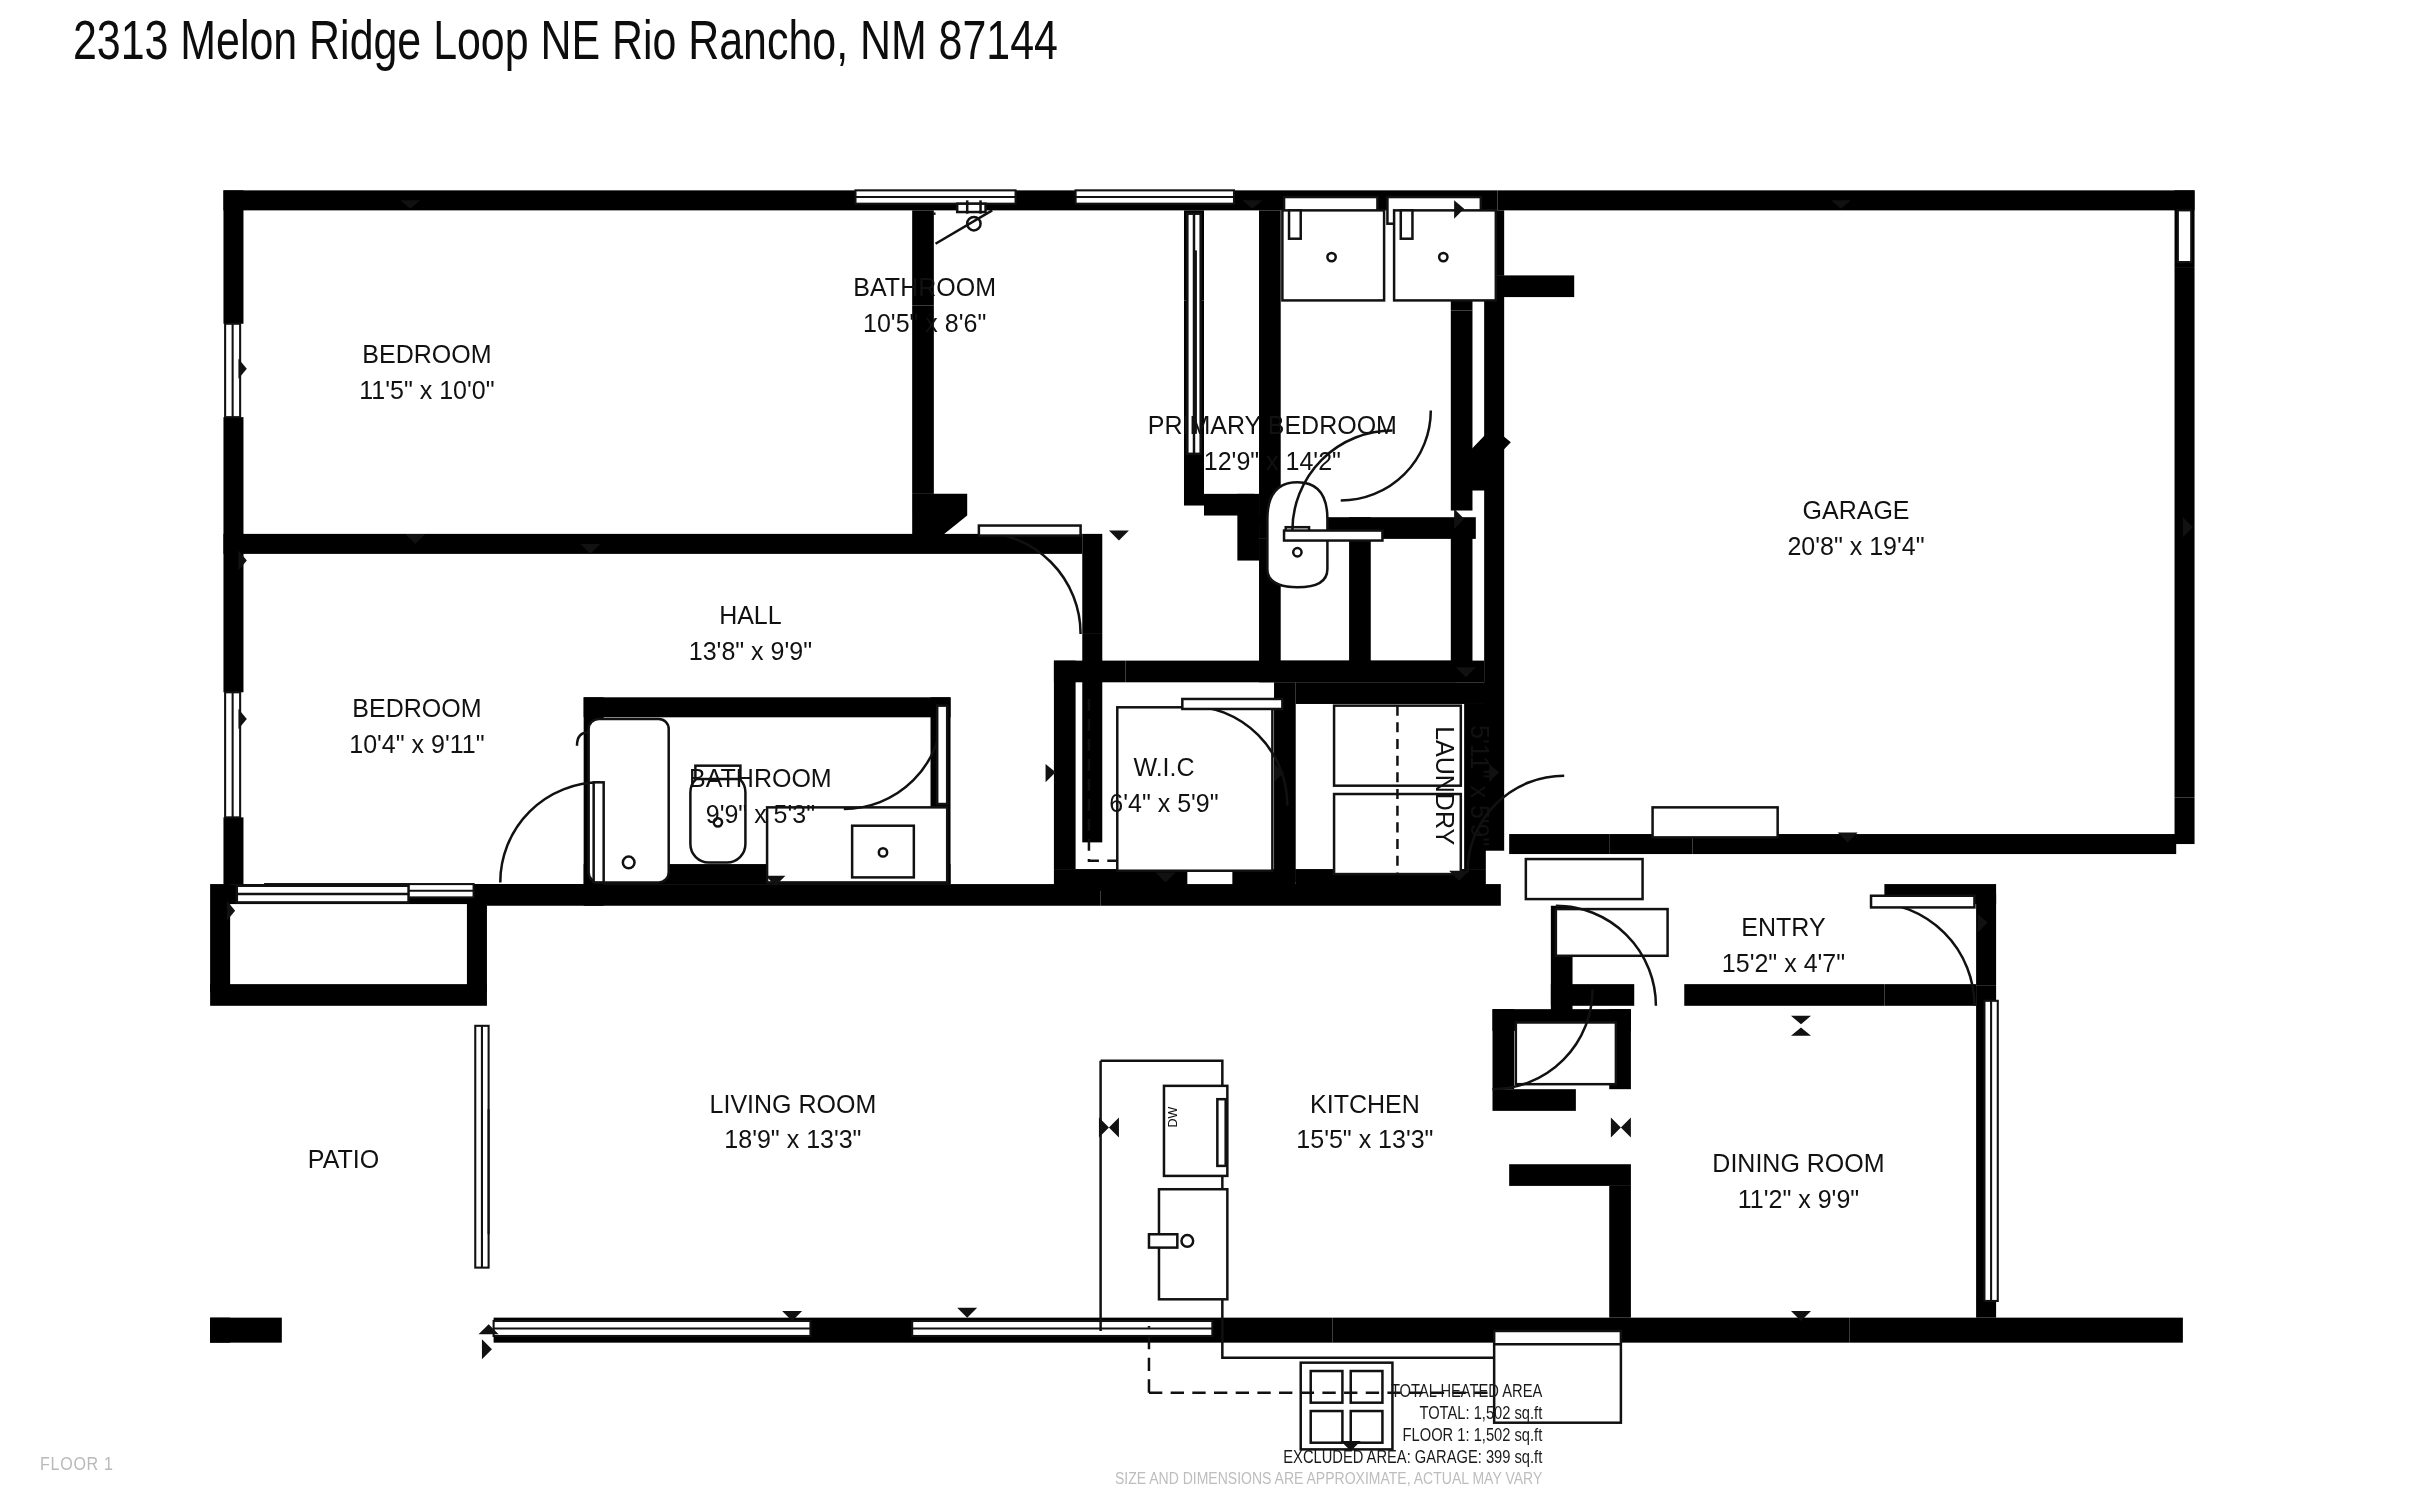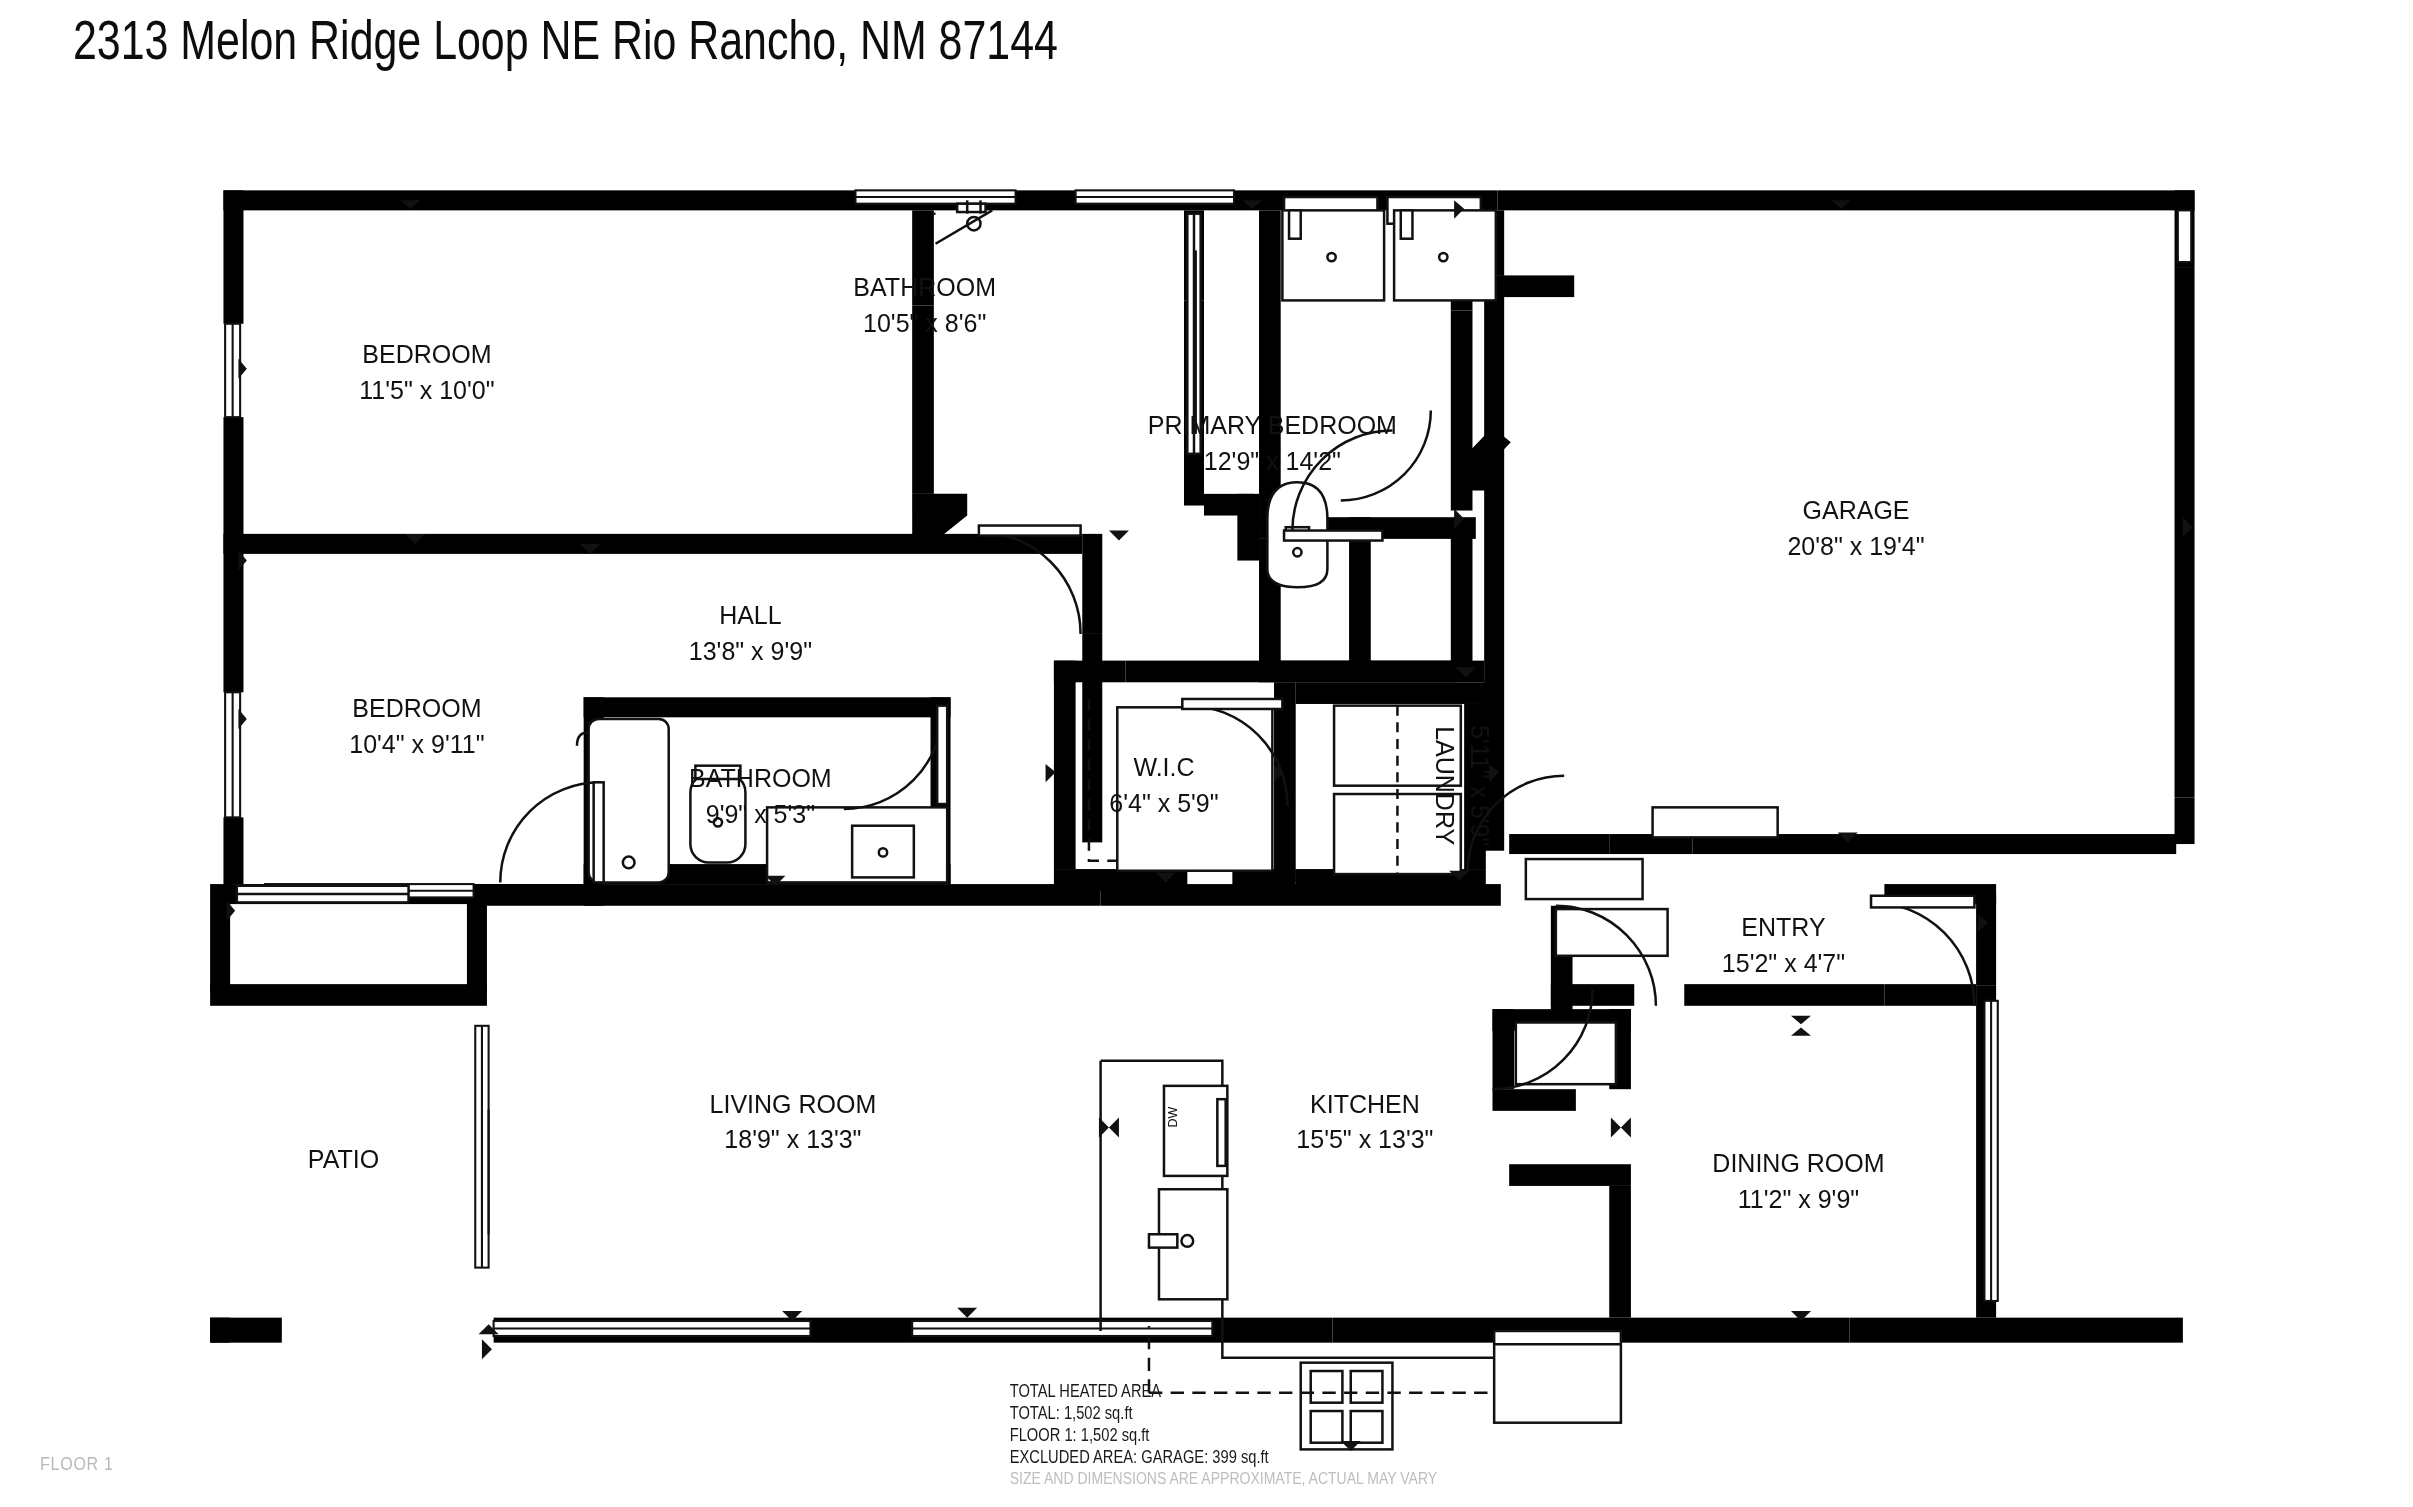--- a/index.html
+++ b/index.html
@@ -8,21 +8,21 @@
   #title{position:absolute;left:73px;top:8.3px;font-size:55px;letter-spacing:0px;
          font-family:"Liberation Sans Narrow","Liberation Sans",sans-serif;
          transform:scaleX(.78);transform-origin:left top;white-space:nowrap;
          font-weight:400;color:#0d0d0d;}
   #plan{position:absolute;left:0;top:0;width:2413px;height:1508px;}
   .roomlabel{font-family:"Liberation Sans","DejaVu Sans",sans-serif;font-size:30px;
              fill:#111;text-anchor:middle;}
   .roomdim{font-family:"Liberation Sans","DejaVu Sans",sans-serif;font-size:30px;
            fill:#111;text-anchor:middle;}
   .tinytxt{font-family:"Liberation Sans","DejaVu Sans",sans-serif;font-size:15px;fill:#111;}
-  #footer{position:absolute;left:959px;top:1380px;width:634px;text-align:left;
+  #footer{position:absolute;left:959px;top:1380px;width:634px;text-align:right;
           font-family:"Liberation Sans Narrow","Liberation Sans",sans-serif;}
   #footer div{font-size:17.5px;line-height:22px;color:#1a1a1a;transform:scaleX(.84);}
   #footer div.note{color:#bdbdbd;font-size:16.7px;}
   #floorlab{position:absolute;left:40px;top:1453px;font-size:18.3px;color:#b9b9b9;
             font-family:"Liberation Sans Narrow","Liberation Sans",sans-serif;
             letter-spacing:0.8px;transform:scaleX(.88);transform-origin:left top;}
 </style>
 </head>
 <body>
 

